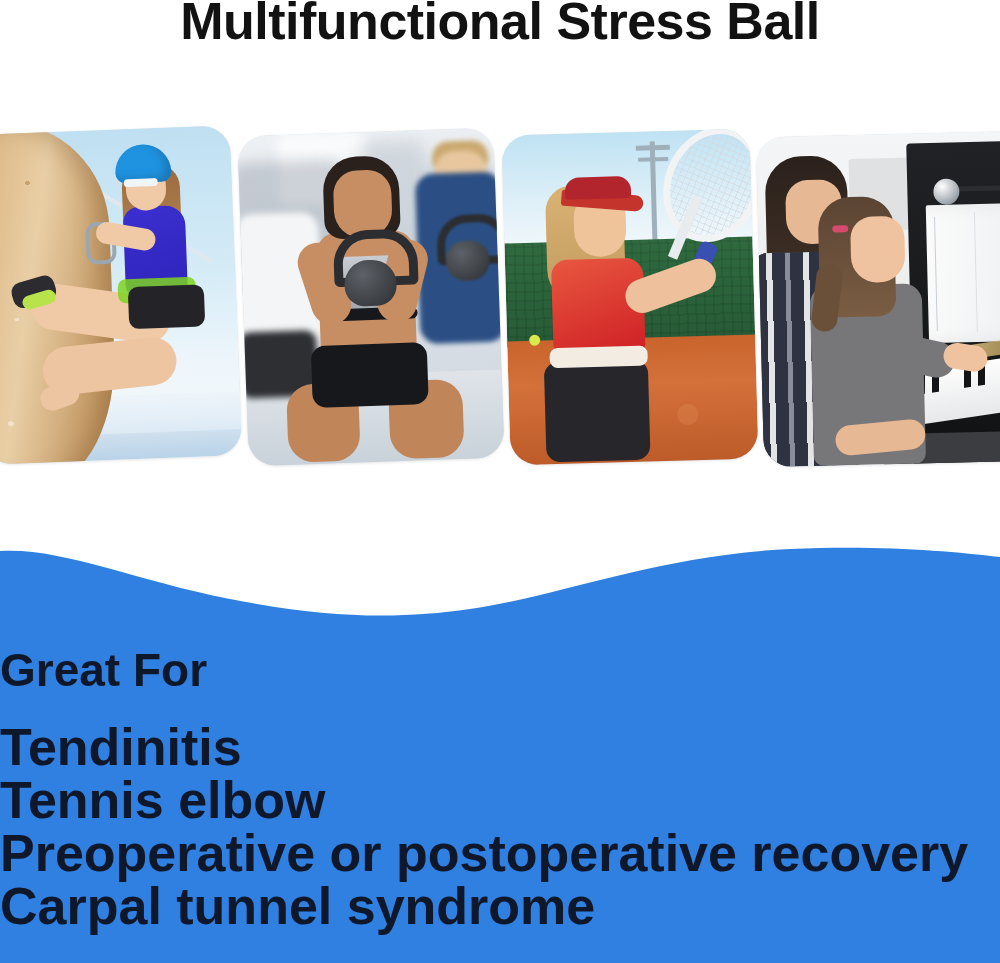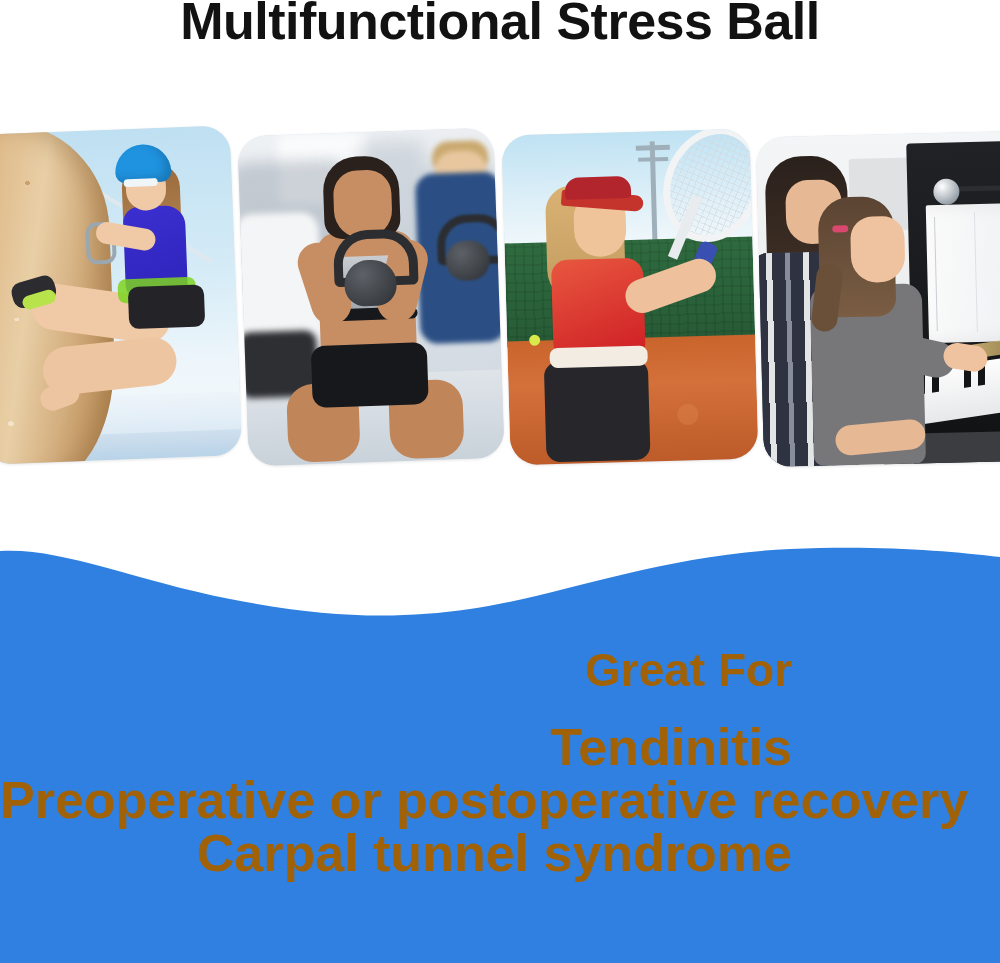--- a/index.html
+++ b/index.html
@@ -151,21 +151,21 @@
   .pface-g{left:92px;top:82px;width:54px;height:66px;background:#f0c3a0;border-radius:22px 22px 26px 26px;}
   .pbody-g{left:50px;top:150px;width:112px;height:180px;background:#77777a;border-radius:18px 18px 10px 10px;}
   .parm-g{left:120px;top:204px;width:74px;height:36px;background:#77777a;border-radius:18px;transform:rotate(14deg);}
   .phand-g{left:182px;top:212px;width:44px;height:26px;background:#f0c3a0;border-radius:13px;transform:rotate(10deg);}
   .parm-m{left:72px;top:288px;width:90px;height:30px;background:#e6b894;border-radius:15px;transform:rotate(-4deg);}
 
   
   #wave-panel{position:absolute;left:0;bottom:0;width:1000px;height:430px;}
   #wave-svg{position:absolute;left:0;top:0;width:1000px;height:120px;display:block;}
   #blue-panel{position:absolute;left:0;top:110px;width:1000px;height:320px;background:#2f80e0;}
-  #promo-content{position:absolute;left:0;top:108px;width:792px;text-align:right;color:#a16207;}
+  #promo-content{position:absolute;left:0;top:108px;width:792px;text-align:left;color:#0f172a;}
   #great-for-heading{font-size:46px;font-weight:bold;line-height:58px;margin:0 0 22px 0;}
   .benefit-item{font-size:52px;font-weight:bold;line-height:53px;white-space:nowrap;}
 </style>
 </head>
 <body>
 
 <div id="product-title">Multifunctional Stress Ball</div>
 
 <div id="photo-strip">
 
@@ -285,16 +285,17 @@
 
 <div id="wave-panel">
   <svg id="wave-svg" viewBox="0 0 1000 120" preserveAspectRatio="none">
     <path d="M0,18 C60,14 130,46 230,66 C330,86 400,86 470,76 C560,63 660,22 790,16 C880,12 950,18 1000,24 L1000,120 L0,120 Z" fill="#2f80e0"></path>
   </svg>
   <div id="blue-panel"></div>
 
   <div id="promo-content">
     <div id="great-for-heading">Great For</div>
     <div class="benefit-item">Tendinitis</div>
+    <div class="benefit-item">Tennis elbow</div>
     <div class="benefit-item">Preoperative or postoperative recovery</div>
     <div class="benefit-item">Carpal tunnel syndrome</div>
   </div>
 </div>
 
 </body></html>

